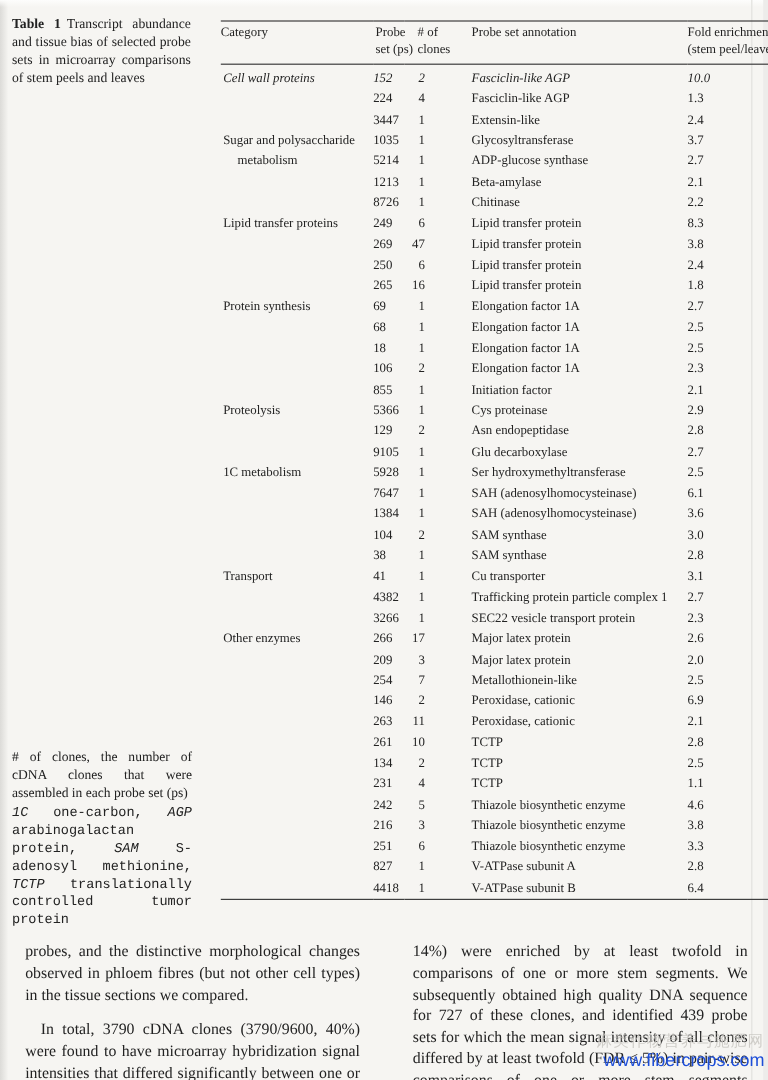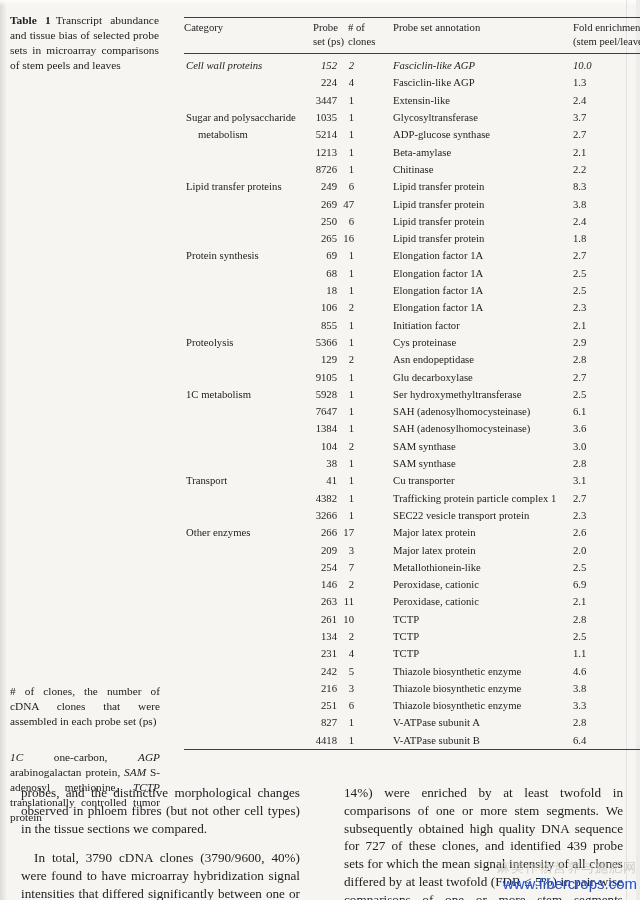--- a/index.html
+++ b/index.html
@@ -44,30 +44,30 @@
   th.h-clones { padding-left:11px; }
   th.h-annot { padding-left:38px; }
   tbody td {
     height:17.3px; line-height:17.3px; padding:0;
     white-space:nowrap; overflow:visible;
   }
   tbody tr:first-child td { padding-top:3px;font-style:italic; }
   tbody tr:last-child td { border-bottom:1.6px solid #3e3e3e; }
   td.cat { padding-left:2px; }
   td.cat.indent { padding-left:14px; }
-  td.probe { text-align:right; }
+  td.probe { text-align:left; }
   td.clones { text-align:right; padding-right:1px; }
   td.annot { padding-left:38px; }
   td.fold { padding-left:0; }
   
   .footnotes {
-    position:absolute; left:10px; top:684px; width:150px;
+    position:absolute; left:10px; top:624px; width:150px;
     font-size:11.3px; line-height:14.8px; text-align:justify;
   }
-  .footnotes .fn2 { margin-top:22px; }
+  .footnotes .fn2 { margin-top:3px;font-family:Liberation Mono, monospace; }
   
   .bodytext {
     position:absolute; left:9px; top:772px; width:627px;
     display:flex; gap:20px;
     font-size:13.2px; line-height:17.8px; text-align:justify;
   }
   .bodytext .col { width:303px; }
   .bodytext p { margin:12px; }
   .indent-para { text-indent:13px; }
   

